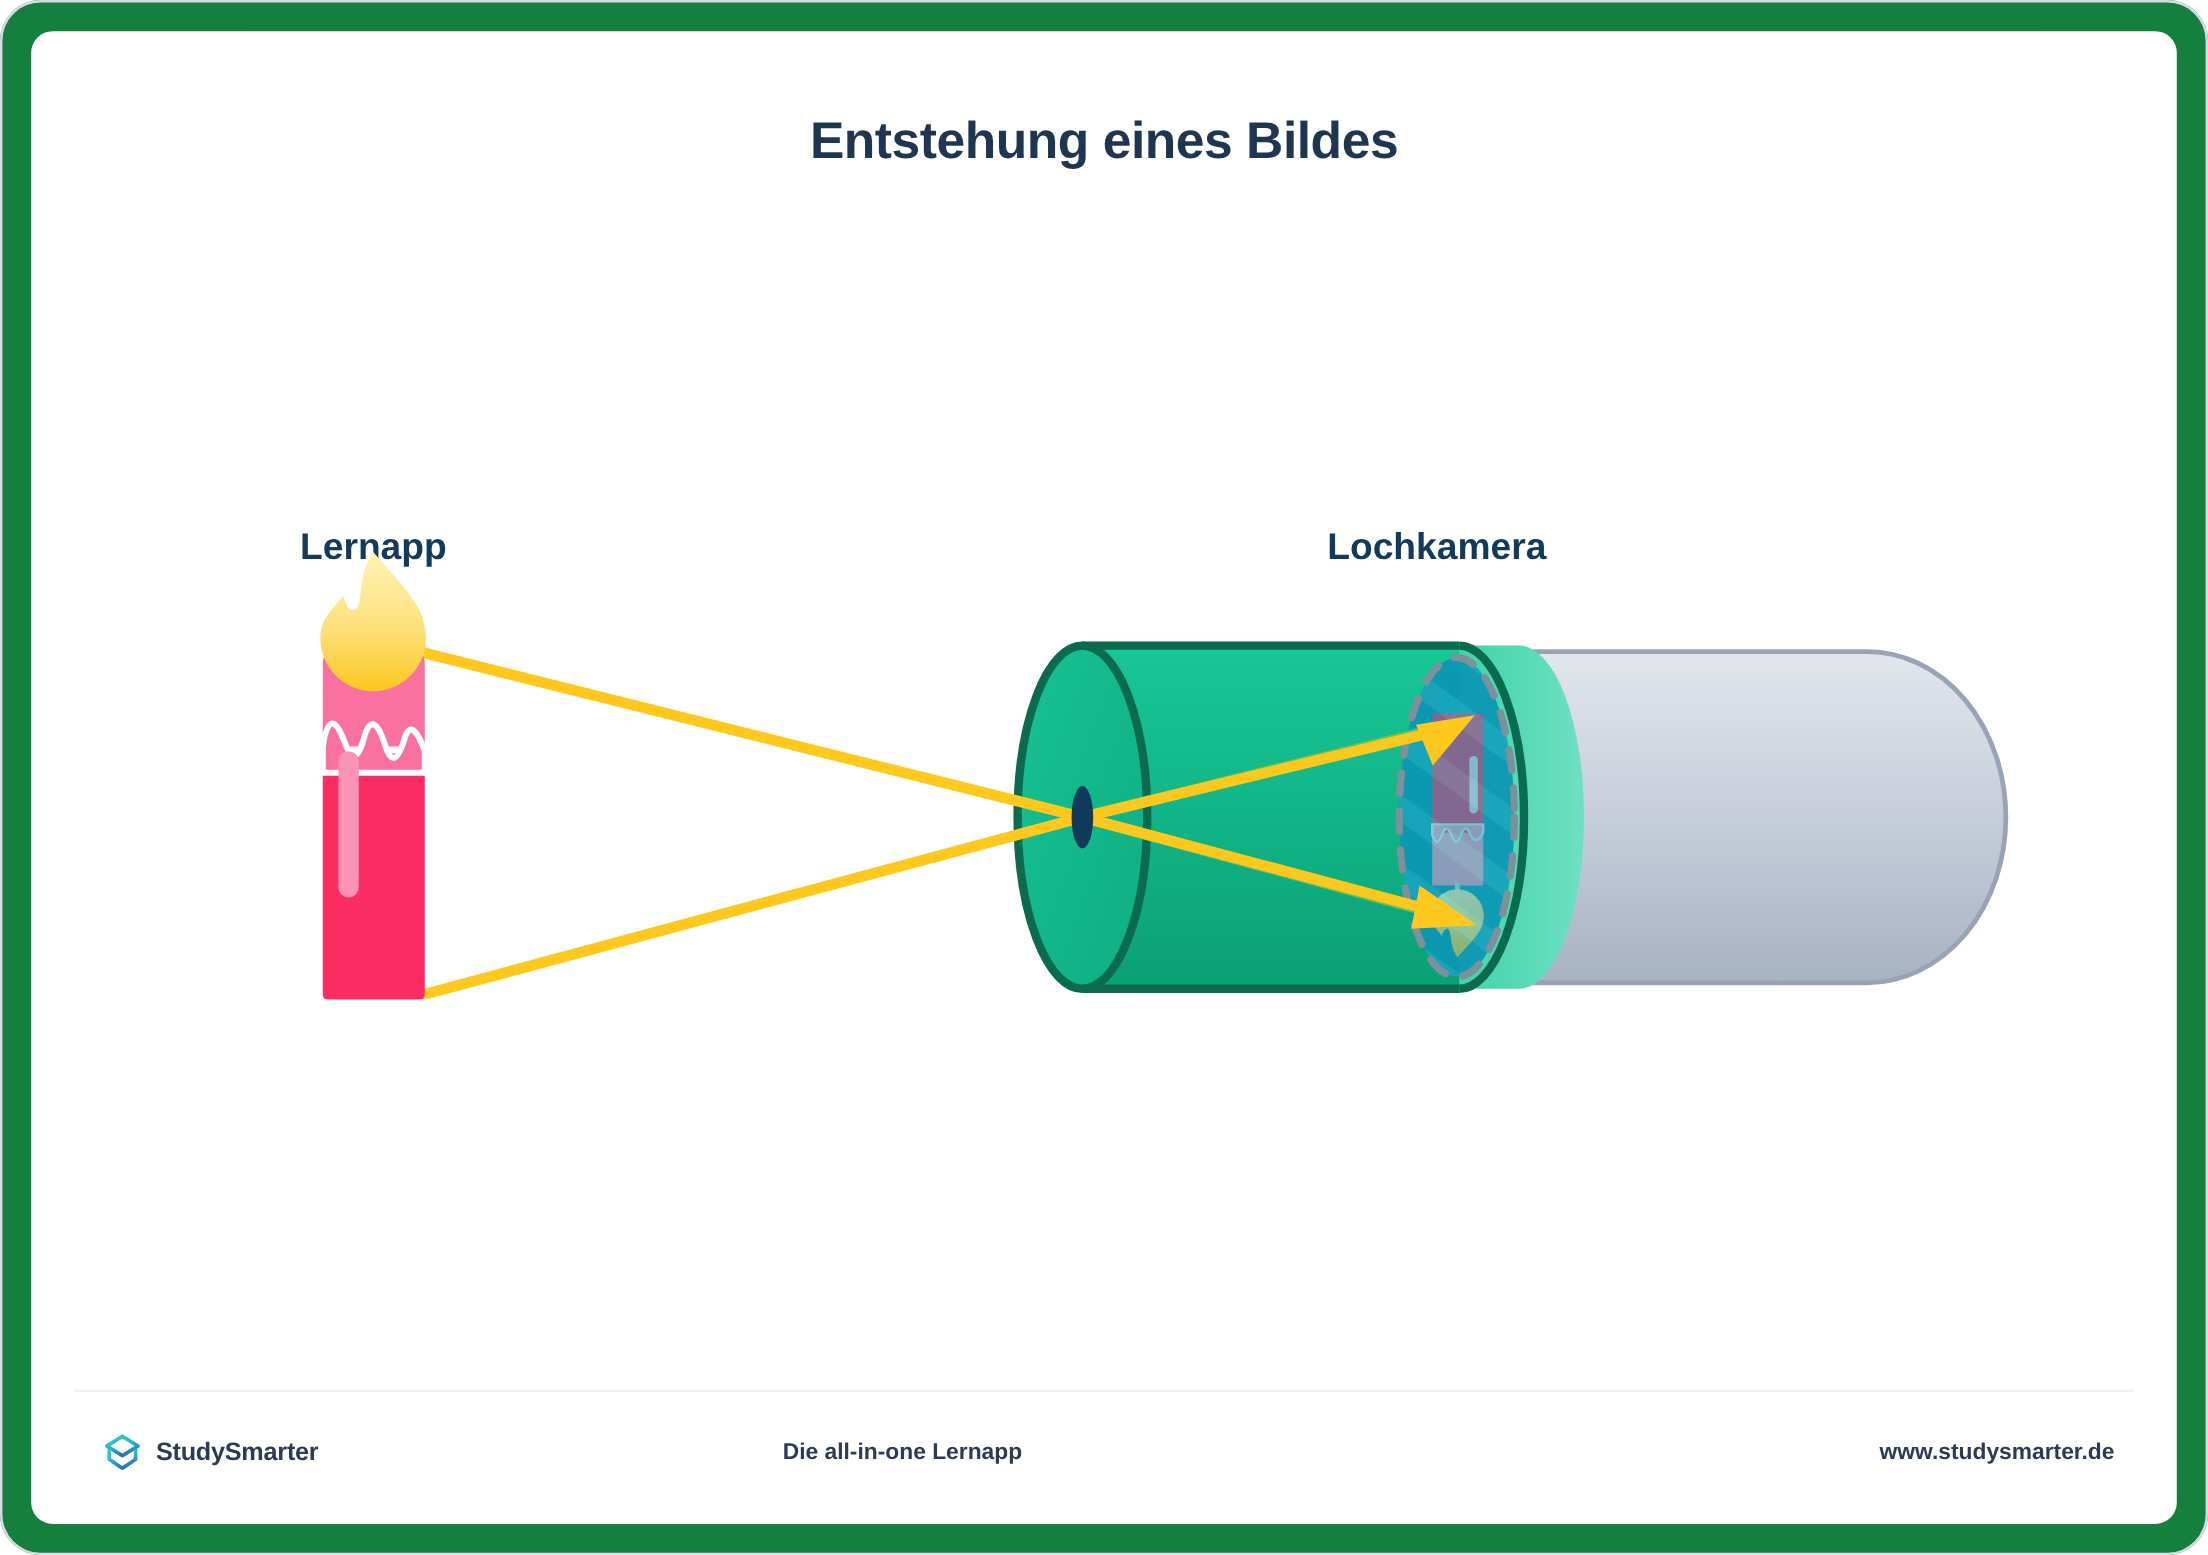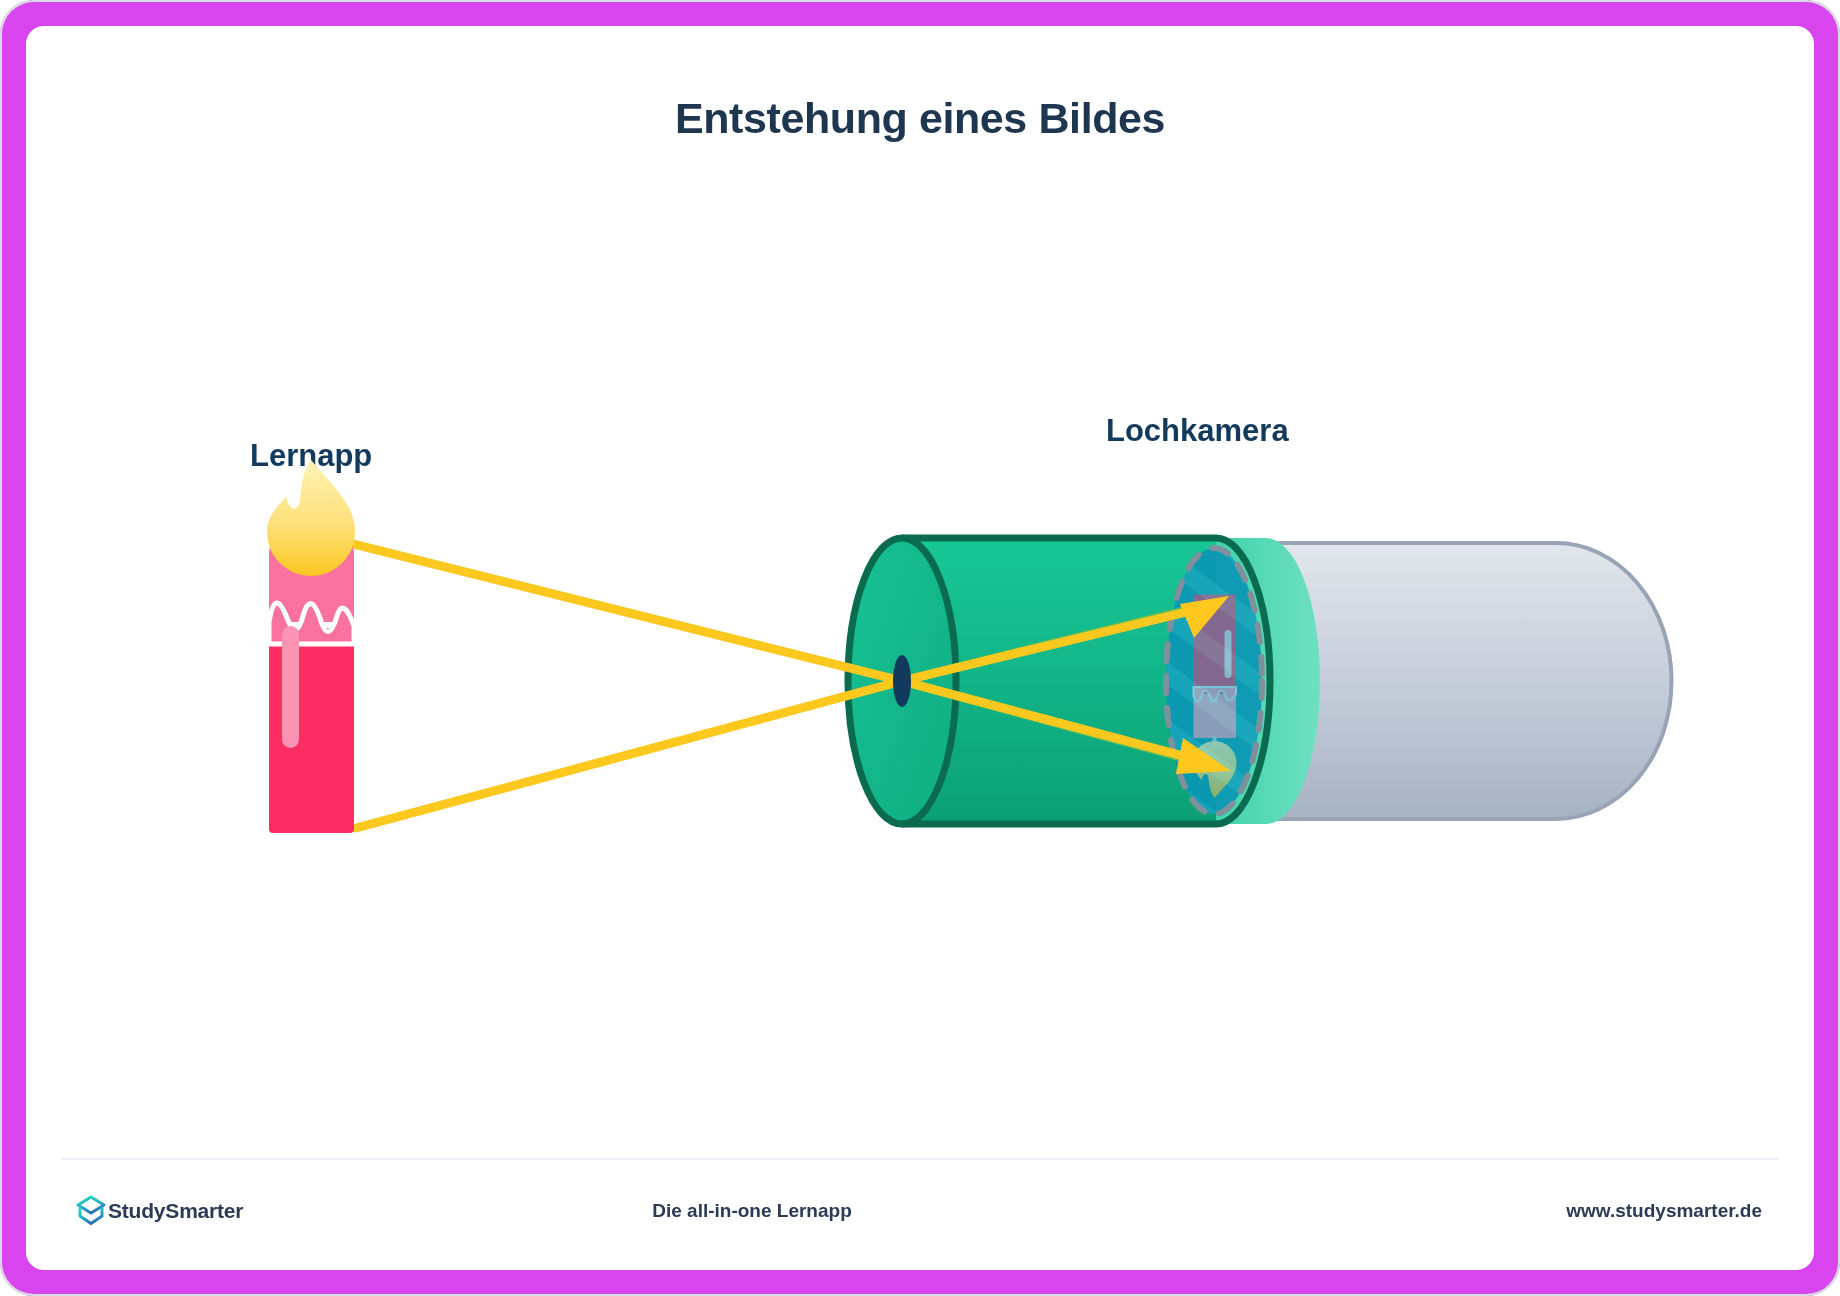--- a/index.html
+++ b/index.html
@@ -14,21 +14,21 @@
     overflow: hidden;
   }
 
   
   .device-frame {
     position: absolute;
     left: 0;
     top: 0;
     width: 1840px;
     height: 1296px;
-    background: #d946ef;
+    background: #15803d;
     border-radius: 34px;
     box-sizing: border-box;
     box-shadow: inset 0 0 0 2px #d8dde3;
   }
 
   
   .slide {
     position: absolute;
     left: 26px;
     top: 26px;
@@ -54,21 +54,21 @@
 
   
   .label {
     position: absolute;
     font-size: 31px;
     font-weight: bold;
     color: #123a5c;
     white-space: nowrap;
   }
   .label-objekt   { left: 224px; top: 412px; }
-  .label-kamera   { left: 1080px; top: 387px; text-align: right; }
+  .label-kamera   { left: 1080px; top: 412px; text-align: right; }
 
   
   .scene {
     position: absolute;
     left: 0;
     top: 0;
     width: 1788px;
     height: 1244px;
   }
 
@@ -83,24 +83,25 @@
   .footer-rule {
     position: absolute;
     left: 36px;
     top: 0;
     width: 1716px;
     height: 2px;
     background: #eceff3;
   }
   .footer-logo {
     position: absolute;
-    left: 48px;
+    left: 59px;
     top: 36px;
     display: flex;
     align-items: center;
+    gap: 11px;
     justify-content: center;
   }
   .footer-logo-text {
     font-size: 21px;
     font-weight: bold;
     color: #2b3a55;
     letter-spacing: -0.2px;
   }
   .footer-center {
     position: absolute;

